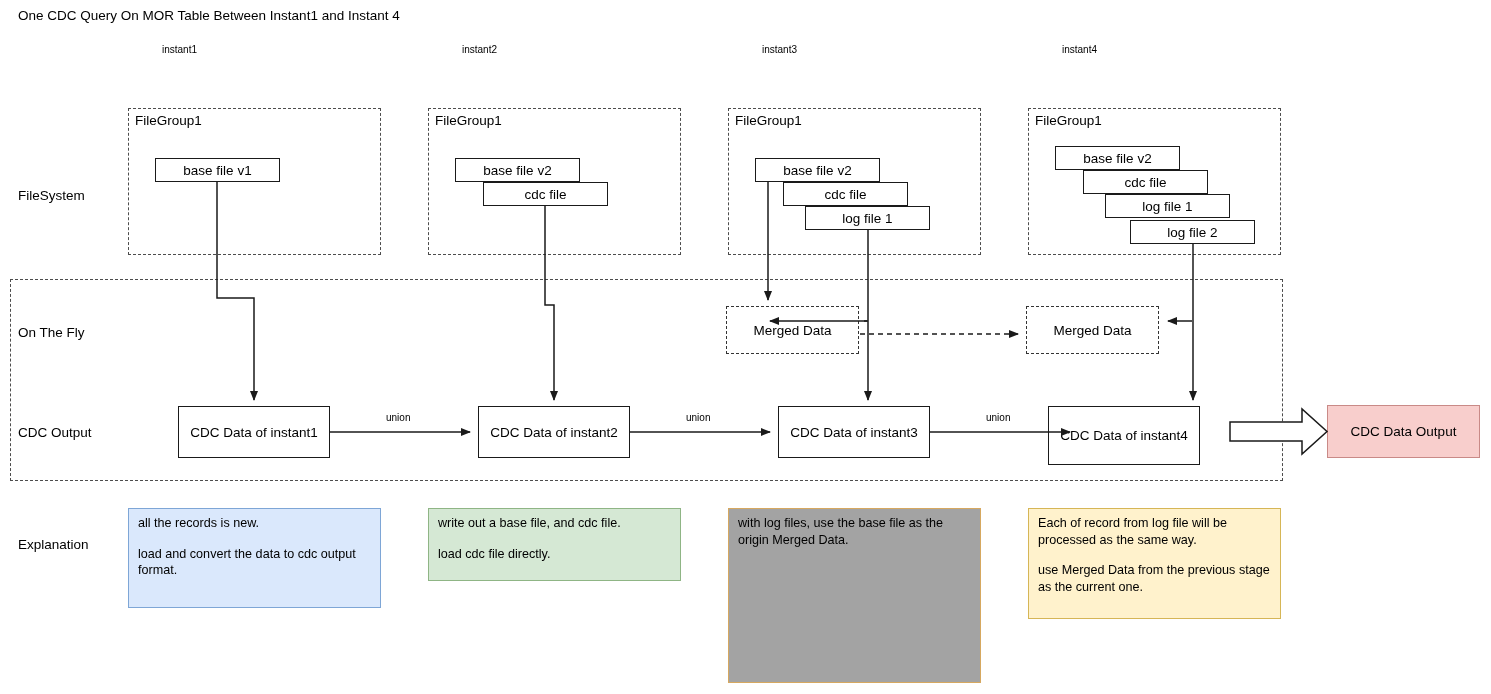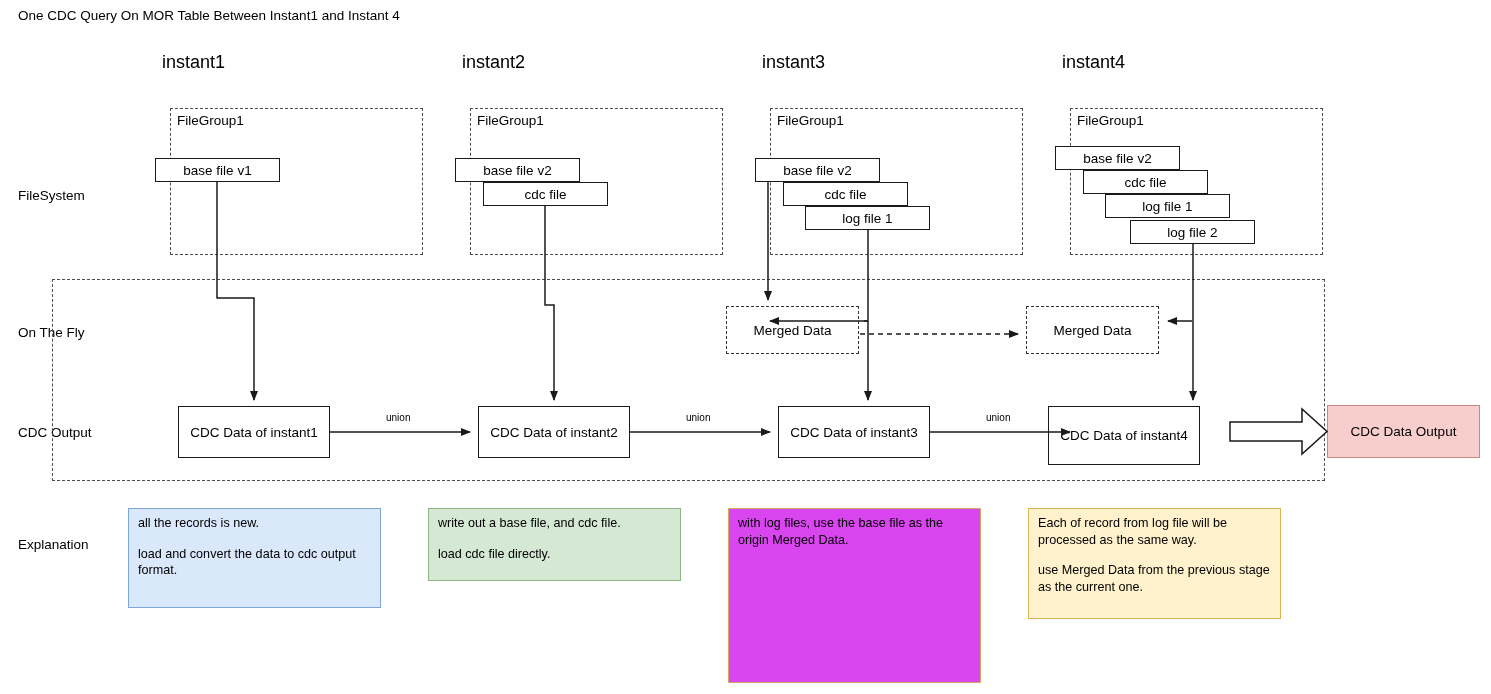--- a/index.html
+++ b/index.html
@@ -1,23 +1,23 @@
 <!DOCTYPE html>
 <html><head>
 <meta charset="utf-8">
 <style>
   html,body{margin:0;padding:0;background:#ffffff;}
   body{width:1491px;height:694px;position:relative;overflow:hidden;
        font-family:"Liberation Sans","DejaVu Sans",sans-serif;color:#000;}
   .abs{position:absolute;}
   #title{left:18px;top:8px;font-size:13.5px;white-space:nowrap;}
-  .instant-label{font-size:18px;white-space:nowrap;top:52px;padding-left:22px;}
+  .instant-label{font-size:10px;white-space:nowrap;top:44px;padding-left:22px;}
   .row-label{font-size:13.5px;white-space:nowrap;left:18px;}
   
-  .dashed-box{border:1.6px dashed #4d4d4d;box-sizing:border-box;background:transparent;margin-left:42px;}
+  .dashed-box{border:1.6px dashed #4d4d4d;box-sizing:border-box;background:transparent;}
   .fg-title{position:absolute;left:6px;top:4px;font-size:13.5px;white-space:nowrap;}
   
   .file-box{border:1.4px solid #1a1a1a;background:#fff;box-sizing:border-box;
             display:flex;align-items:center;justify-content:center;
             font-size:13.5px;white-space:nowrap;}
   
   .cdc-box{border:1.4px solid #1a1a1a;background:#fff;box-sizing:border-box;
            display:flex;align-items:center;justify-content:center;
            font-size:13.5px;white-space:nowrap;}
   .merged-box{border:1.6px dashed #333;background:transparent;box-sizing:border-box;
@@ -92,21 +92,21 @@
 <div class="abs expl-box" style="left:128px;top:508px;width:253px;height:100px;background:#dae8fc;border:1.2px solid #7ea6d6;">
   <p>all the records is new.</p>
   <p>load and convert the data to cdc output format.</p>
 </div>
 
 <div class="abs expl-box" style="left:428px;top:508px;width:253px;height:73px;background:#d5e8d4;border:1.2px solid #8fb585;">
   <p>write out a base file, and cdc file.</p>
   <p>load cdc file directly.</p>
 </div>
 
-<div class="abs expl-box" style="left:728px;top:508px;width:253px;height:175px;background:#d946ef;border:1.2px solid #d6a860;">
+<div class="abs expl-box" style="left:728px;top:508px;width:253px;height:175px;background:#a3a3a3;border:1.2px solid #d6a860;">
   <p>with log files, use the base file as the origin Merged Data.</p>
 </div>
 
 <div class="abs expl-box" style="left:1028px;top:508px;width:253px;height:111px;background:#fff2cc;border:1.2px solid #d6b656;">
   <p>Each of record from log file will be processed as the same way.</p>
   <p>use Merged Data from the previous stage as the current one.</p>
 </div>
 
 <svg class="overlay" viewBox="0 0 1491 694">
   <defs>

